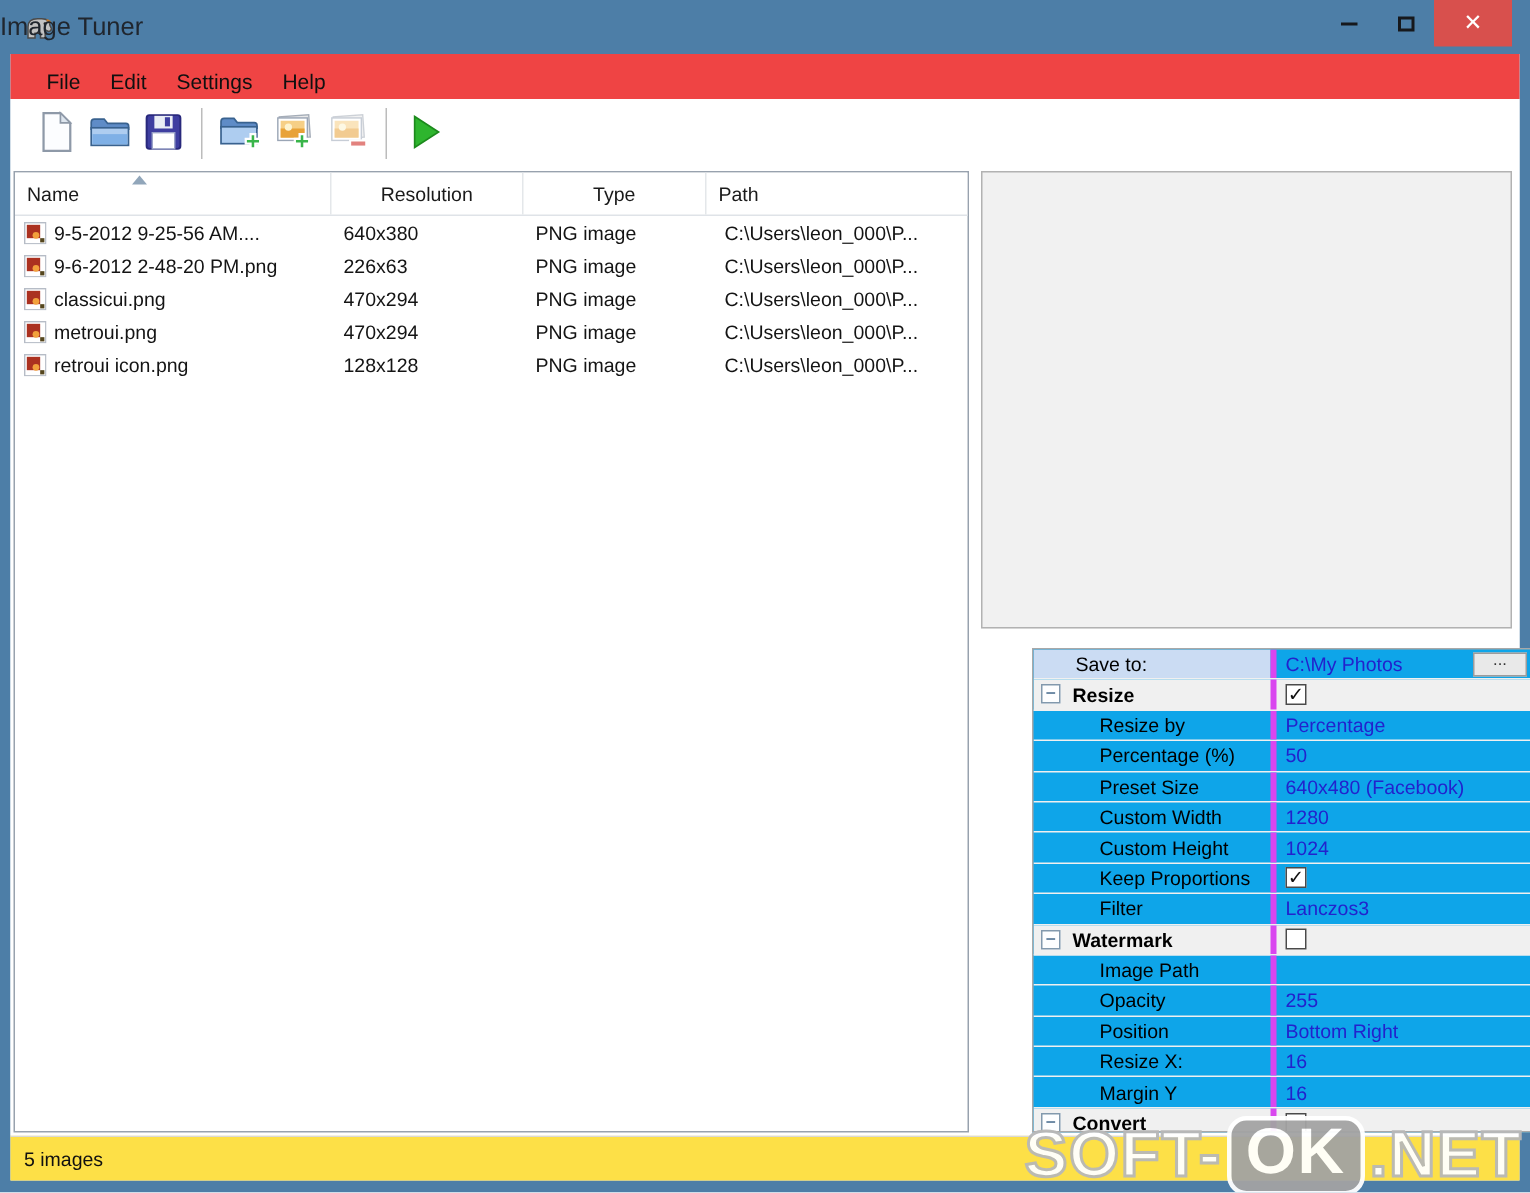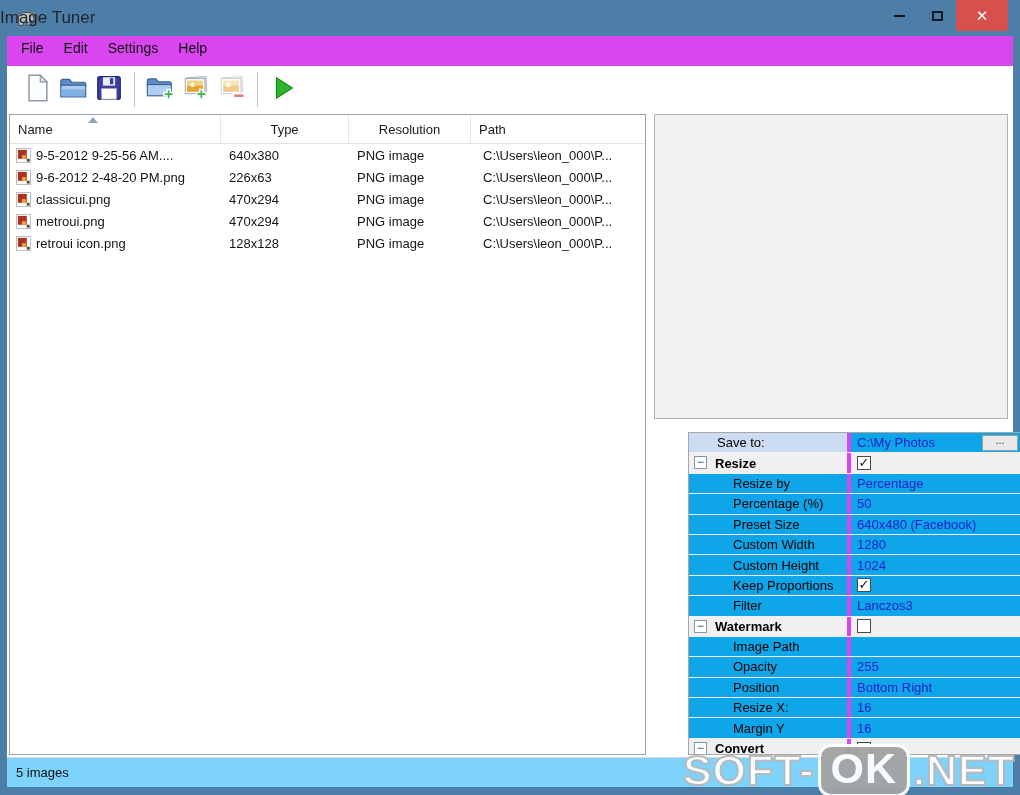--- a/index.html
+++ b/index.html
@@ -18,21 +18,21 @@
   .btn-min { right:102px; width:38px; }
   .btn-max { right:64px; width:38px; }
   .btn-close { right:12px; width:52px; background:#d8504d; }
   .glyph-min { width:11px; height:2px; background:#16181c; }
   .glyph-max { width:11px; height:10px; border:2px solid #16181c; background:transparent; }
   .glyph-close { color:#fff; font-size:15px; line-height:15px; }
 
   
   .client { position:absolute; left:7px; right:7px; top:36px; bottom:8px; background:#fff; }
 
-  .menubar { height:30px; display:flex; align-items:flex-start; padding-left:4px; background:#d946ef; }
+  .menubar { height:30px; display:flex; align-items:flex-end; padding-left:14px; background:#ef4444; }
   .menu-item { padding:4px 10px; font-size:14px; color:#101010; }
 
   .toolbar { height:46px; display:flex; align-items:center; padding-left:12px; background:#fff; }
   .tool-btn { width:36px; height:36px; display:flex; align-items:center; justify-content:center; }
   .tool-btn svg { width:30px; height:30px; }
   .tool-sep { width:1px; height:34px; background:#bcbcbc; margin:0 7px; }
 
   
   .main { position:relative; height:645px; background:#fff; }
 
@@ -81,21 +81,21 @@
                 background:#e9e9e9; border:1px solid #9c9c9c; font-size:11px;
                 line-height:9px; text-align:center; color:#333; }
   .pscroll { position:absolute; right:0; top:0; bottom:0; width:17px; background:#f4f4f4;
              border-left:1px solid #e6e6e6; }
   .scroll-arrow { position:absolute; left:0; width:17px; height:17px; display:flex;
                   align-items:center; justify-content:center; }
   .scroll-up { top:1px; } .scroll-down { bottom:1px; }
   .scroll-thumb { position:absolute; left:1px; top:19px; width:15px; height:132px; background:#cdcdcd; }
 
   
-  .statusbar { height:30px; background:#7dd3fc; border-top:1px solid #d8d8d8;
+  .statusbar { height:30px; background:#fde047; border-top:1px solid #d8d8d8;
                display:flex; align-items:center; padding-left:9px; font-size:13px; color:#101010; }
 
   
   .watermark { position:absolute; right:5px; bottom:-2px; display:flex; align-items:center;
                font-size:43px; font-weight:bold; letter-spacing:1px; opacity:0.95; z-index:50;
                color:#fff; -webkit-text-stroke:2px #b8b8b8;
                text-shadow:0 0 1px #bbb; pointer-events:none; }
   .wm-badge { -webkit-text-stroke:0; text-shadow:none; background:#a3a3a3; color:#fff;
               border:3px solid #fff; border-radius:13px; padding:0 10px 4px 10px; margin:0 3px;
               line-height:1.0; }
@@ -192,22 +192,22 @@
               <path d="M9 5 L26 16 L9 27 z" fill="#2eb52e" stroke="#1d8a1d" stroke-width="1.2"></path>
             </svg></span>
         </div>
       </div>
 
     <div class="main">
 
       <div class="list-panel">
         <div class="list-header">
             <div class="hcell">Name<span class="sort-arrow"></span></div>
+            <div class="hcell">Resolution</div>
             <div class="hcell">Type</div>
-            <div class="hcell">Resolution</div>
             <div class="hcell">Path</div>
           </div>
         <div>
             <div class="lrow">
               <div class="lcell c-name">
                 <span class="file-ic"><svg viewBox="0 0 16 16">
                     <rect x="0.5" y="0.5" width="15" height="15" fill="#fff" stroke="#b6bcc6"></rect>
                     <rect x="2" y="2" width="9.5" height="9.5" fill="#ab3120"></rect>
                     <circle cx="8.5" cy="9.5" r="2.4" fill="#f2a13c"></circle>
                     <rect x="11.5" y="11.5" width="3" height="3" fill="#55461e"></rect>

